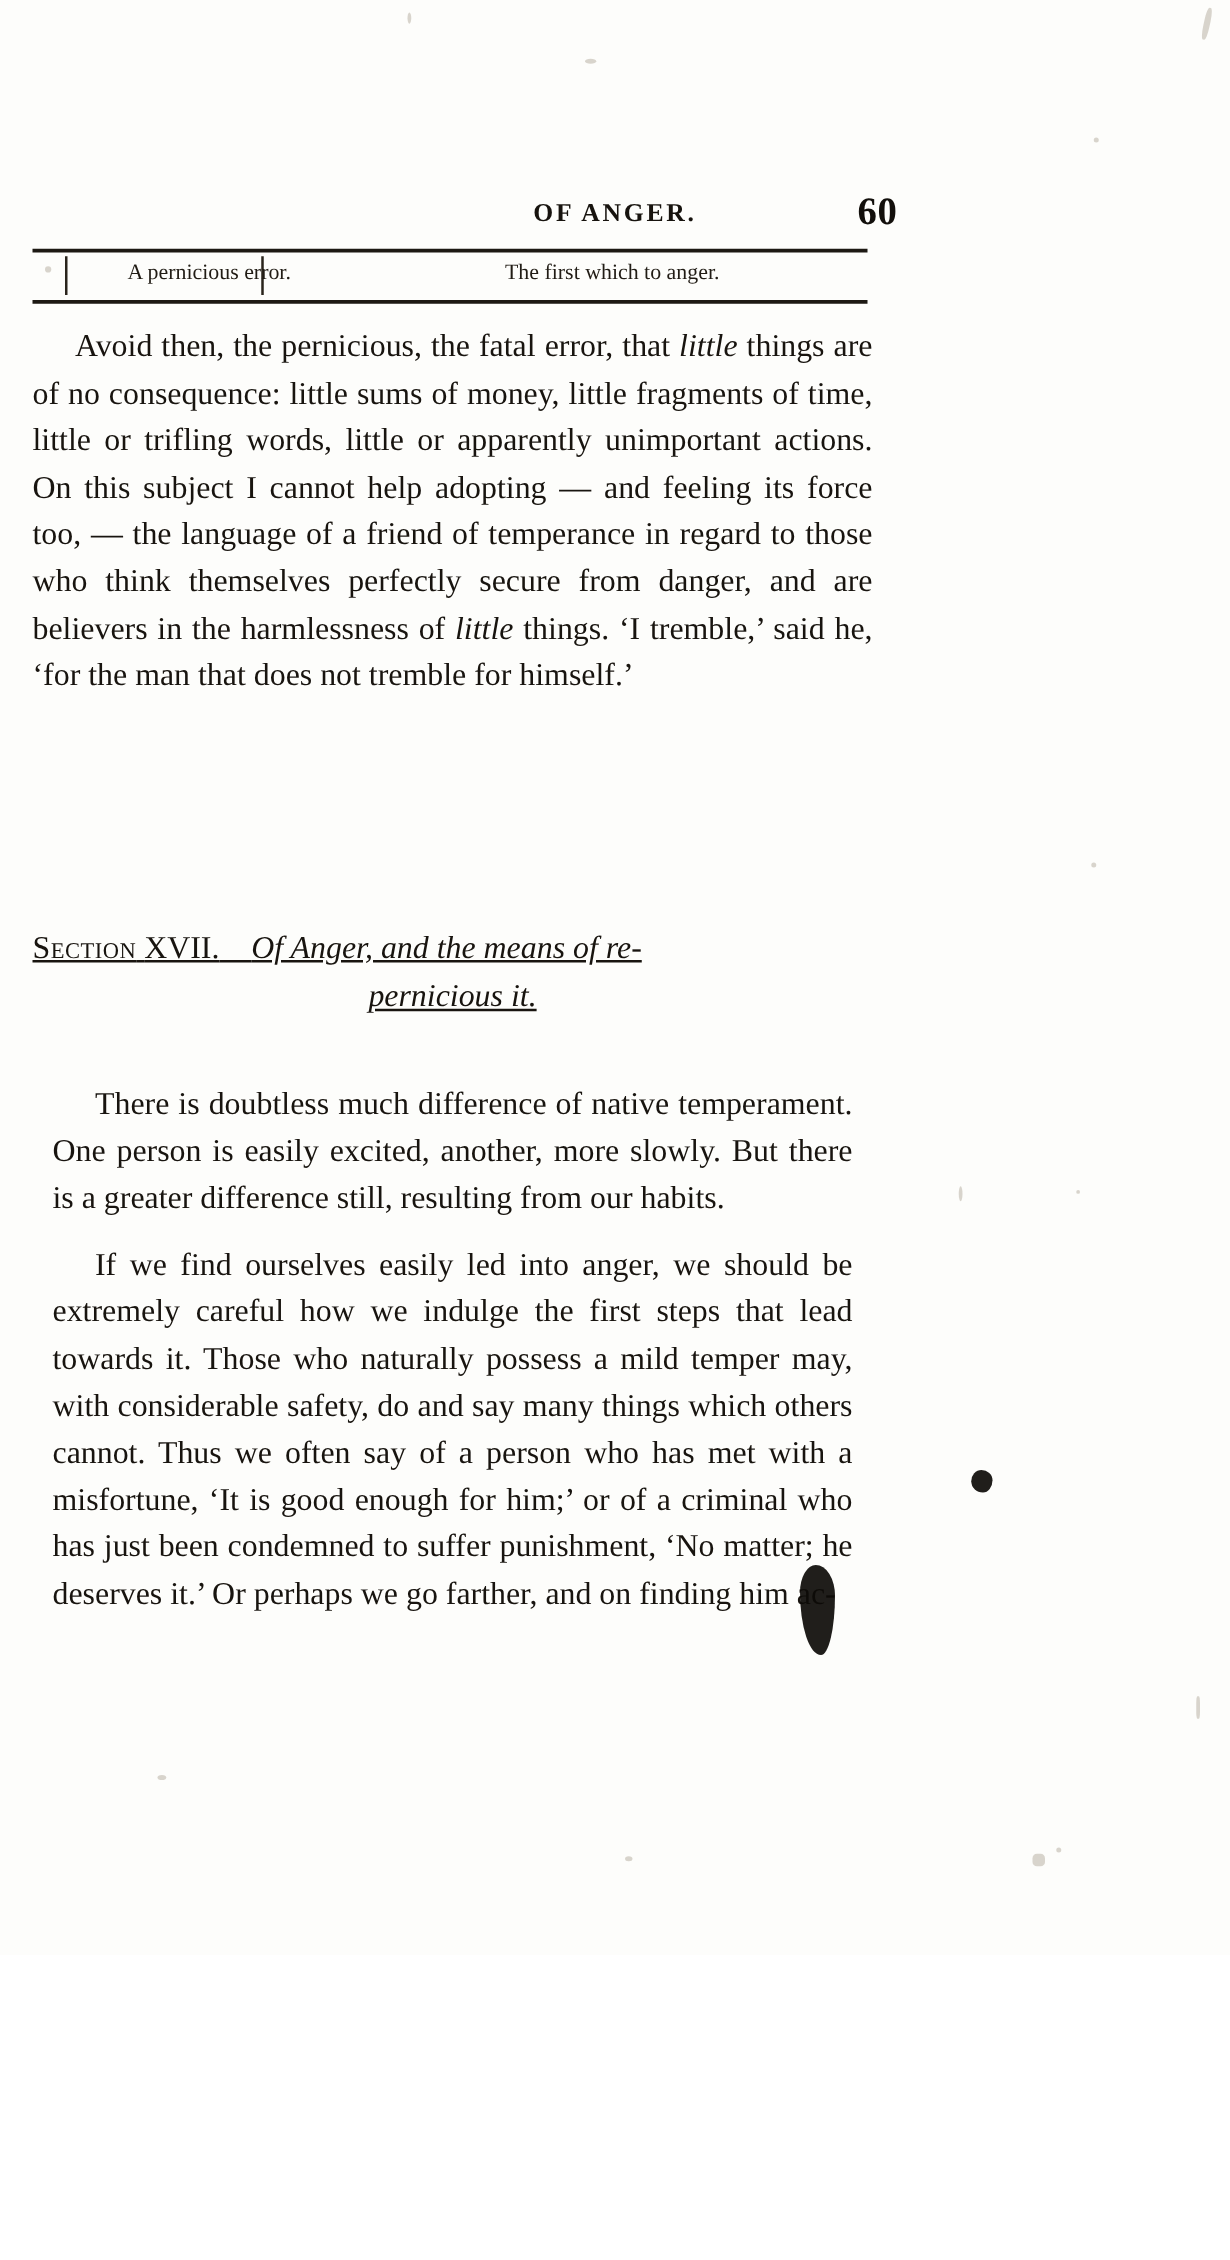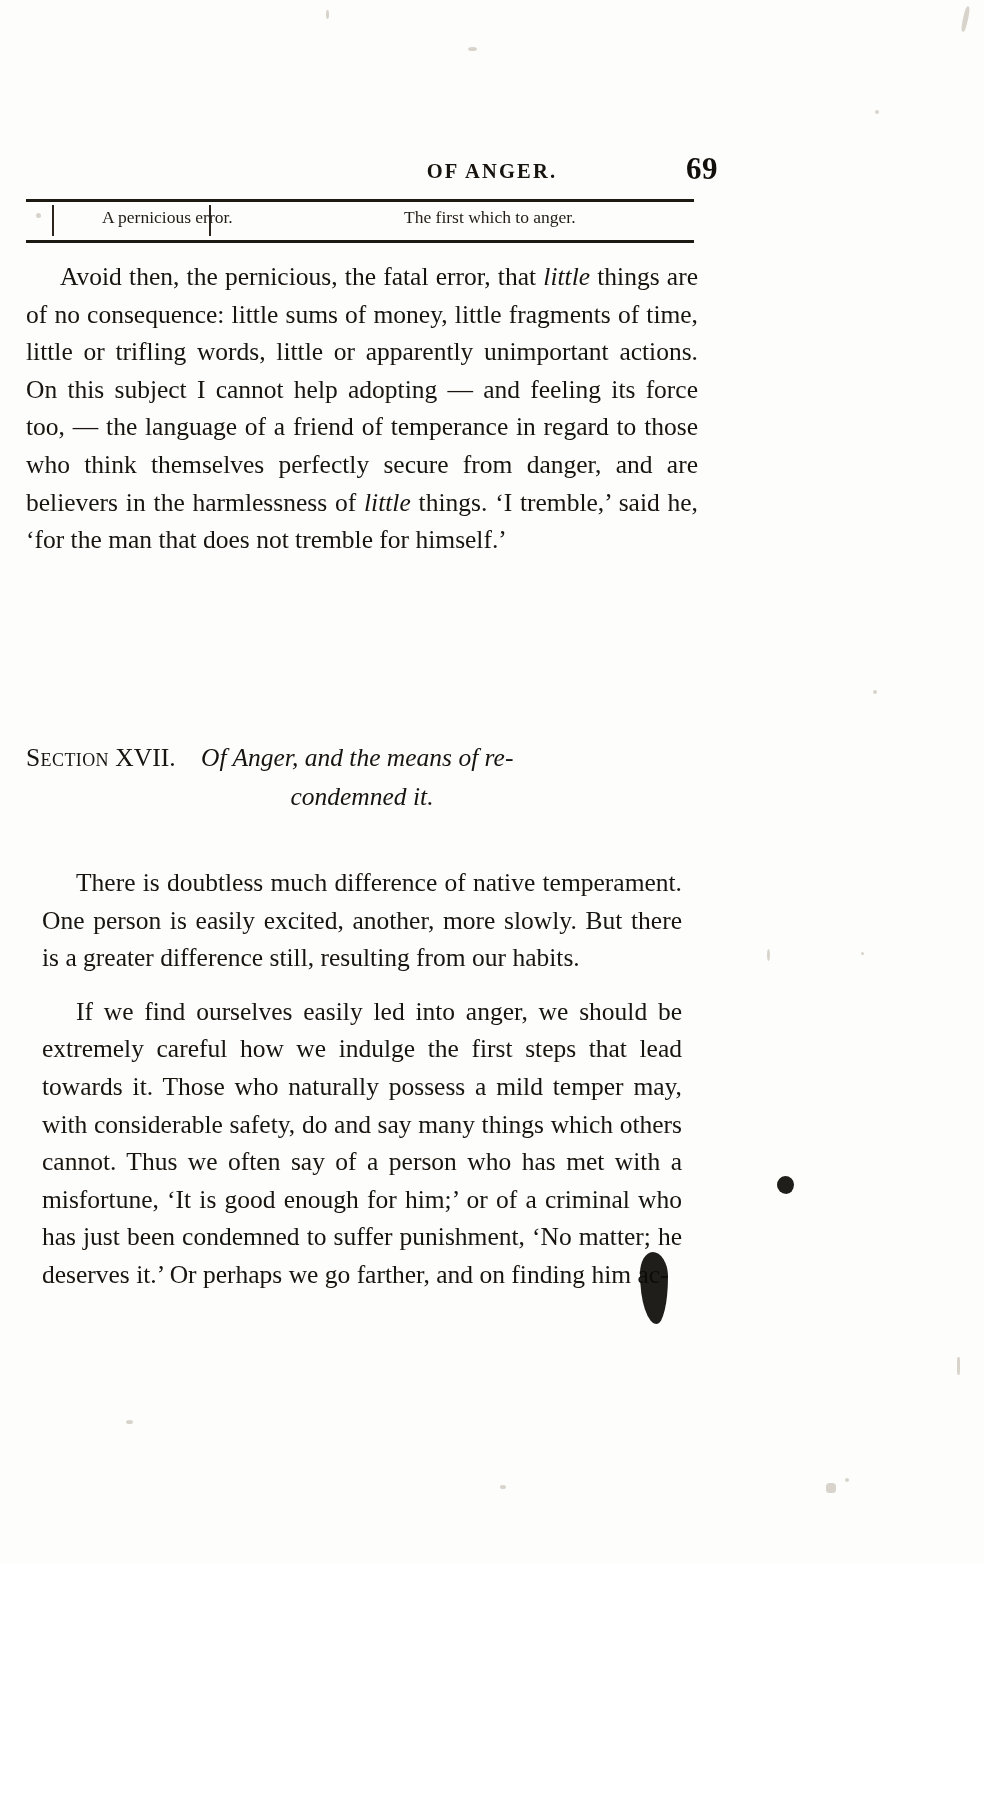--- a/index.html
+++ b/index.html
@@ -134,20 +134,21 @@
   .ital { font-style: italic; margin-top: 24px; }
 
   .section-head {
     position: absolute;
     left: 26px;
     top: 738px;
     width: 672px;
     font-size: 25.5px;
     line-height: 39px;
     color: #18140f;
+    text-decoration: underline;
   }
   .sec-line1 { display: block; text-align: justify; }
   .sec-line2 { display: block; text-align: center; font-style: italic; }
 
   .body-text2 {
     position: absolute;
     left: 26px;
     top: 848px;
     width: 672px;
     font-size: 25.5px;
@@ -186,21 +187,21 @@
   <div class="speck" style="left:126px; top:1420px; width:7px; height:4px;"></div>
   <div class="speck" style="left:500px; top:1485px; width:6px; height:4px;"></div>
   <div class="speck" style="left:826px; top:1483px; width:10px; height:10px; border-radius:35%;"></div>
   <div class="speck" style="left:845px; top:1478px; width:4px; height:4px;"></div>
   <div class="speck" style="left:36px; top:213px; width:5px; height:5px;"></div>
 
   <div class="content">
 
     <div class="running-head">
       <div class="head-title">OF ANGER.</div>
-      <div class="page-number">69</div>
+      <div class="page-number">60</div>
     </div>
 
     <div class="rule rule-top"></div>
 
     <div class="sidenotes">
       <div class="note-divider-left-tick"></div>
       <div class="note-divider"></div>
       <div class="sidenote-left">A pernicious error.</div>
       <div class="sidenote-right">The first which to anger.</div>
     </div>
@@ -211,21 +212,21 @@
       <p class="p-indent"><span>Avoid then, the pernicious, the fatal error, that </span><span class="ital">little</span><span> things are of no consequence: little sums of money, little fragments of time, little or trifling words, little or apparently unimportant actions.  On this subject I cannot help adopting — and feeling its force too, — the language of a friend of temperance in regard to those who think themselves perfectly secure from danger, and are believers in the harmlessness of </span><span class="ital">little</span><span> things.  ‘I tremble,’ said he, ‘for the man that does not tremble for himself.’</span></p>
     </div>
 
     <div class="section-head">
       <span class="sec-line1">
         <span class="caps-sm">Section</span>
         <span>XVII.</span>
         &nbsp;&nbsp;
         <span class="ital">Of Anger, and the means of re-</span>
       </span>
-      <span class="sec-line2">condemned it.</span>
+      <span class="sec-line2">pernicious it.</span>
     </div>
 
     <div class="body-text2">
       <p class="p-indent">There is doubtless much difference of native temperament.  One person is easily excited, another, more slowly.  But there is a greater difference still, resulting from our habits.</p>
       <p class="p-indent">If we find ourselves easily led into anger, we should be extremely careful how we indulge the first steps that lead towards it.  Those who naturally possess a mild temper may, with considerable safety, do and say many things which others cannot.  Thus we often say of a person who has met with a misfortune, ‘It is good enough for him;’ or of a criminal who has just been condemned to suffer punishment, ‘No matter; he deserves it.’ Or perhaps we go farther, and on finding him ac-</p>
     </div>
 
     <div class="inkblot" style="left:777px; top:1176px; width:17px; height:18px;"></div>
     <div class="inkblot" style="left:640px; top:1252px; width:28px; height:72px; border-radius:45% 55% 40% 60% / 30% 34% 66% 70%;"></div>
 

